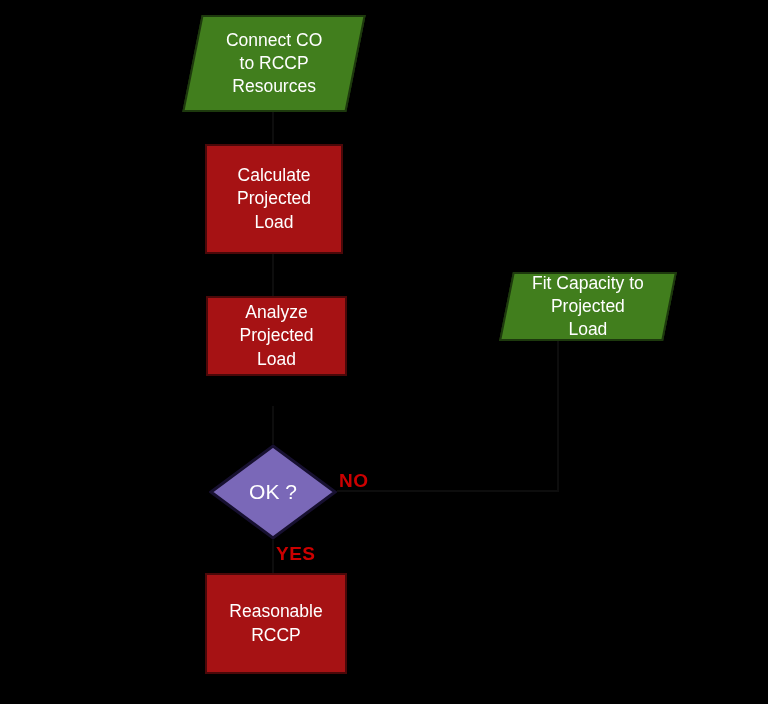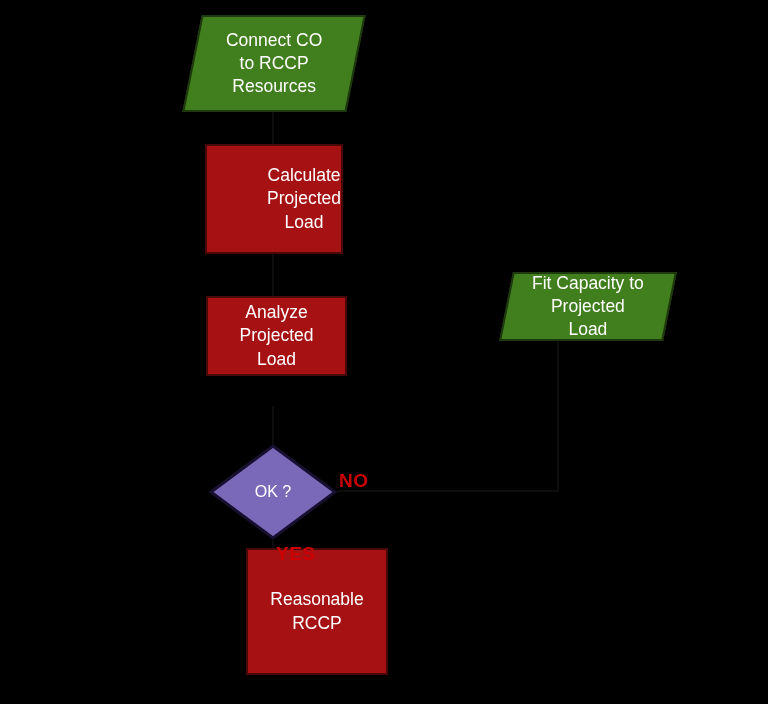--- a/index.html
+++ b/index.html
@@ -51,21 +51,21 @@
     top: 0;
   }
   .diamond-svg polygon {
     fill: var(--decision-fill, #7A68B8);
     stroke: #171030;
     stroke-width: 3;
   }
   .decision-wrap .node-label {
     position: relative;
     z-index: 2;
-    font-size: 16px;
+    font-size: 21px;
   }
   .edge {
     position: absolute;
     background: #0d0d0d;
   }
   .edge-label {
     position: absolute;
     color: var(--edge-label-color, #C00);
     font-weight: bold;
     font-size: 19px;
@@ -83,21 +83,21 @@
   <div class="edge" style="left:272px; top:540px; width:2px; height:33px;"></div>
   <div class="edge" style="left:337px; top:490px; width:222px; height:2px;"></div>
   <div class="edge" style="left:557px; top:341px; width:2px; height:151px;"></div>
 
   <div class="node io" style="left:192px; top:15px; width:164px; height:97px;">
     <span class="node-label">Connect CO
 to RCCP
 Resources</span>
   </div>
 
-  <div class="node process" style="left:205px; top:144px; width:138px; height:110px;justify-content:flex-end;">
+  <div class="node process" style="left:205px; top:144px; width:138px; height:110px;">
     <span class="node-label">Calculate
 Projected
 Load</span>
   </div>
 
   <div class="node io" style="left:506px; top:272px; width:164px; height:69px;">
     <span class="node-label">Fit Capacity to
 Projected
 Load</span>
   </div>
@@ -108,21 +108,21 @@
 Load</span>
   </div>
 
   <div class="node decision-wrap" style="left:209px; top:444px; width:128px; height:96px;">
     <svg class="diamond-svg" width="128" height="96" viewBox="0 0 128 96" aria-hidden="true">
       <polygon points="64,2 126,48 64,94 2,48"></polygon>
     </svg>
     <span class="node-label">OK ?</span>
   </div>
 
-  <div class="node process" style="left:205px; top:548px; width:142px; height:127px;margin-left:41px;">
+  <div class="node process" style="left:205px; top:573px; width:142px; height:101px;">
     <span class="node-label">Reasonable
 RCCP</span>
   </div>
 
   <span class="edge-label" style="left:339px; top:470px;text-align:right;">NO</span>
   <span class="edge-label" style="left:276px; top:543px;">YES</span>
 
 </div>
 
 </body></html>

